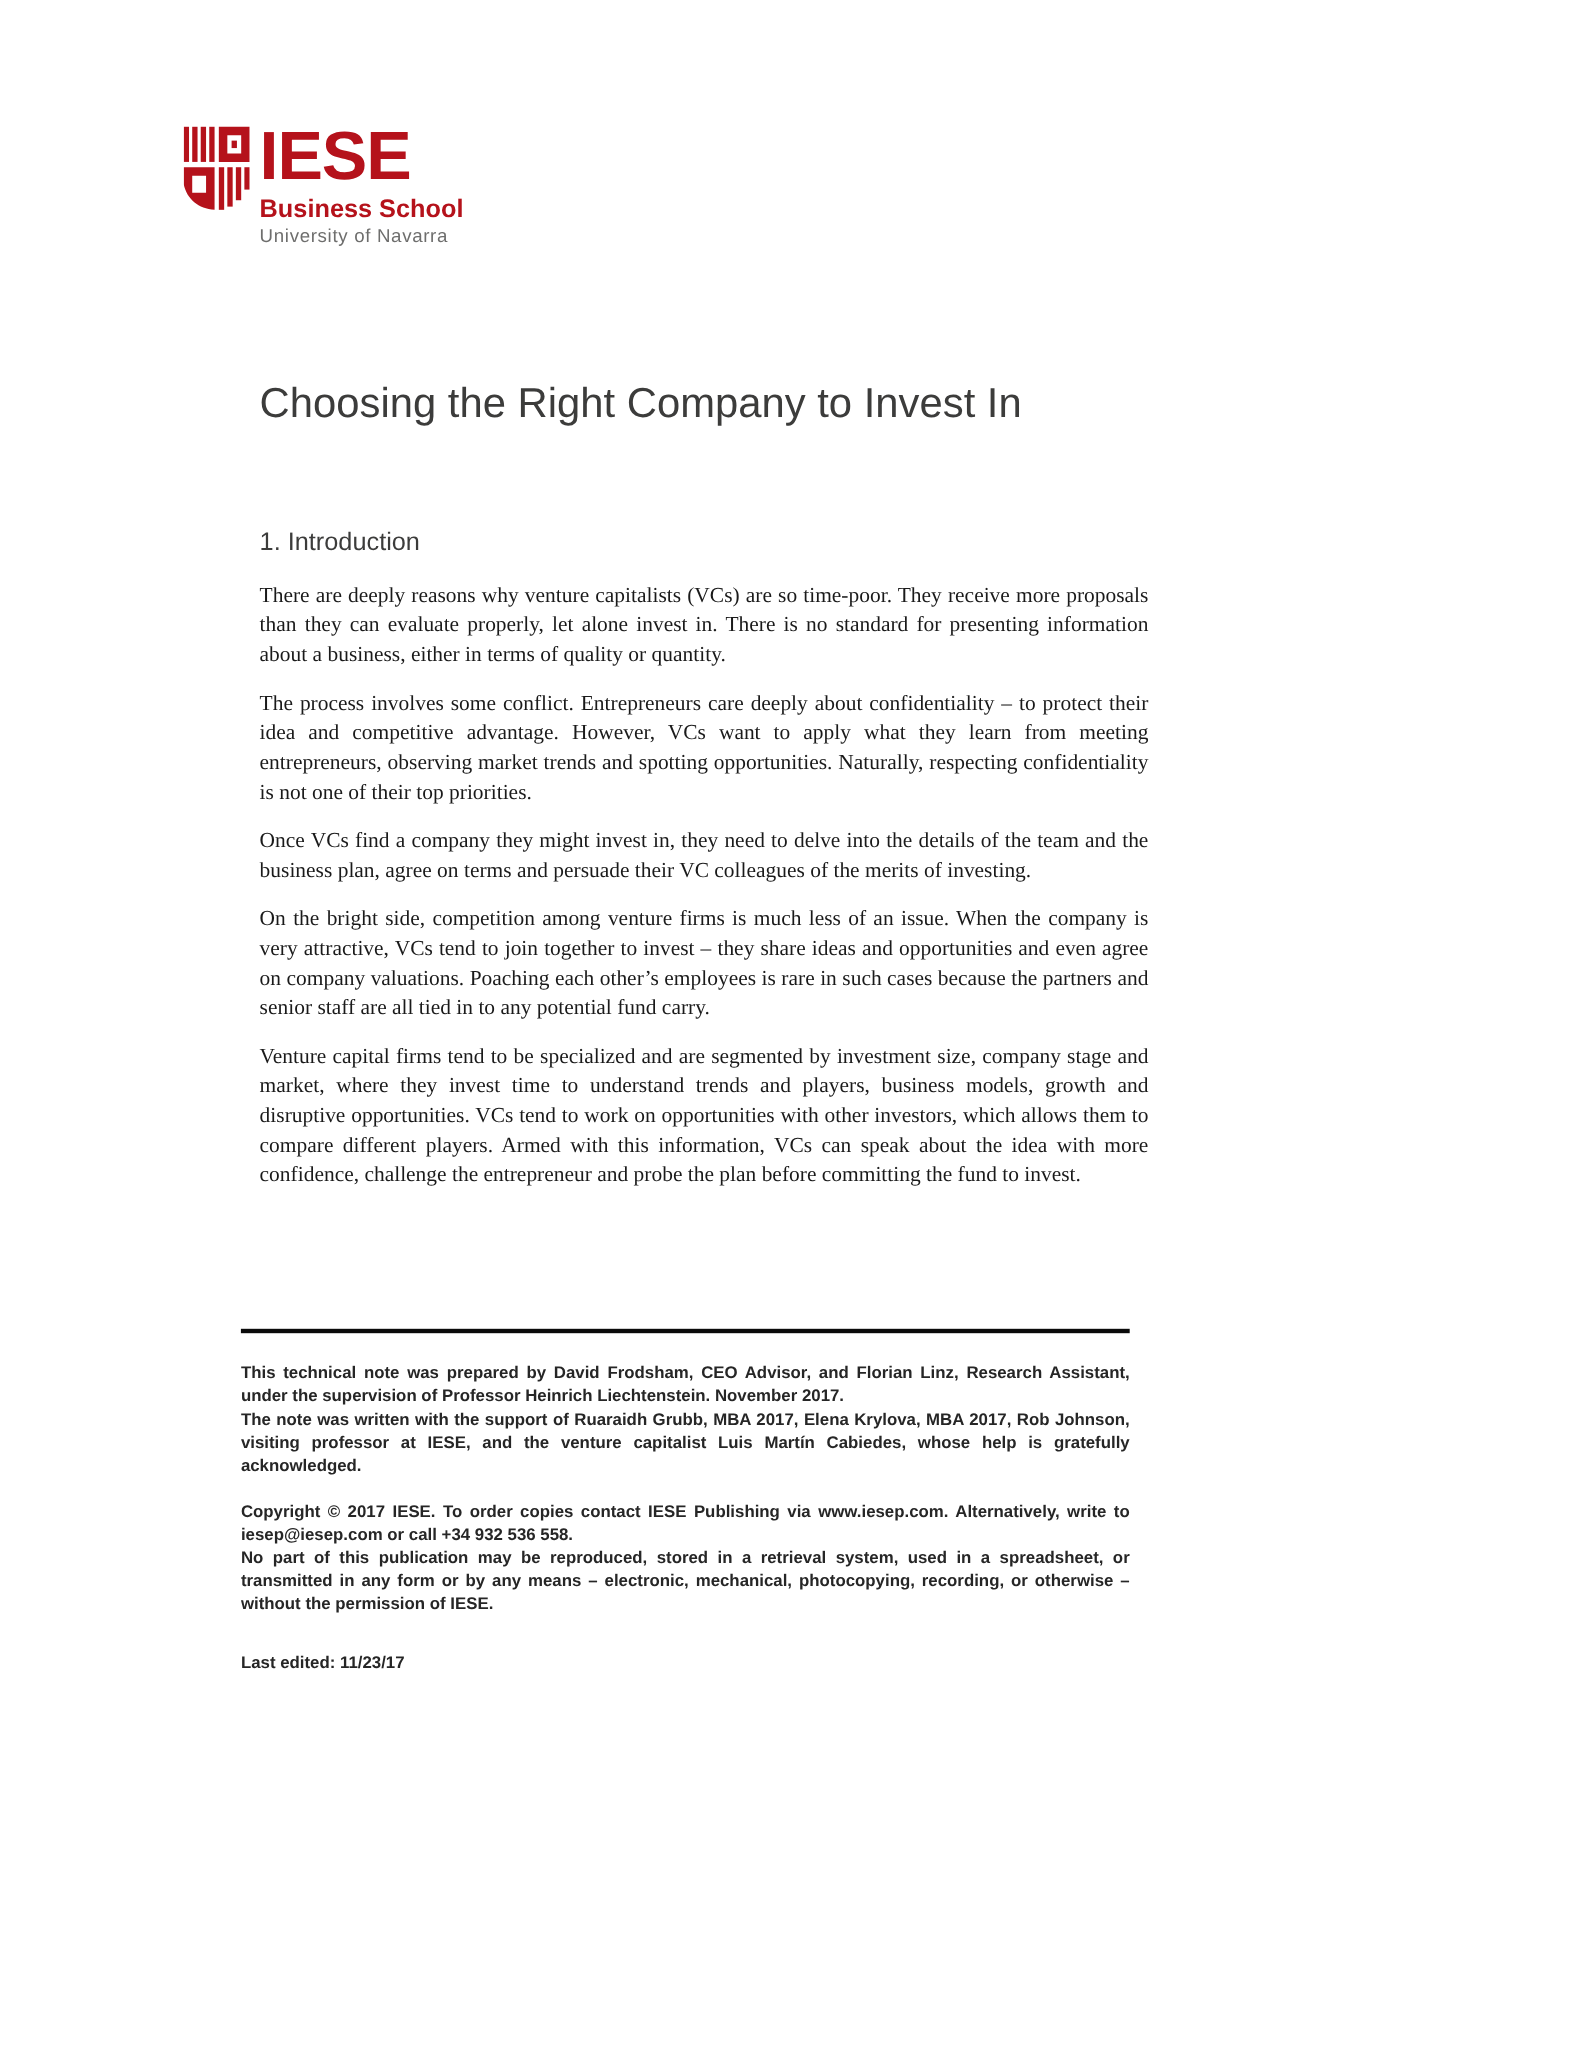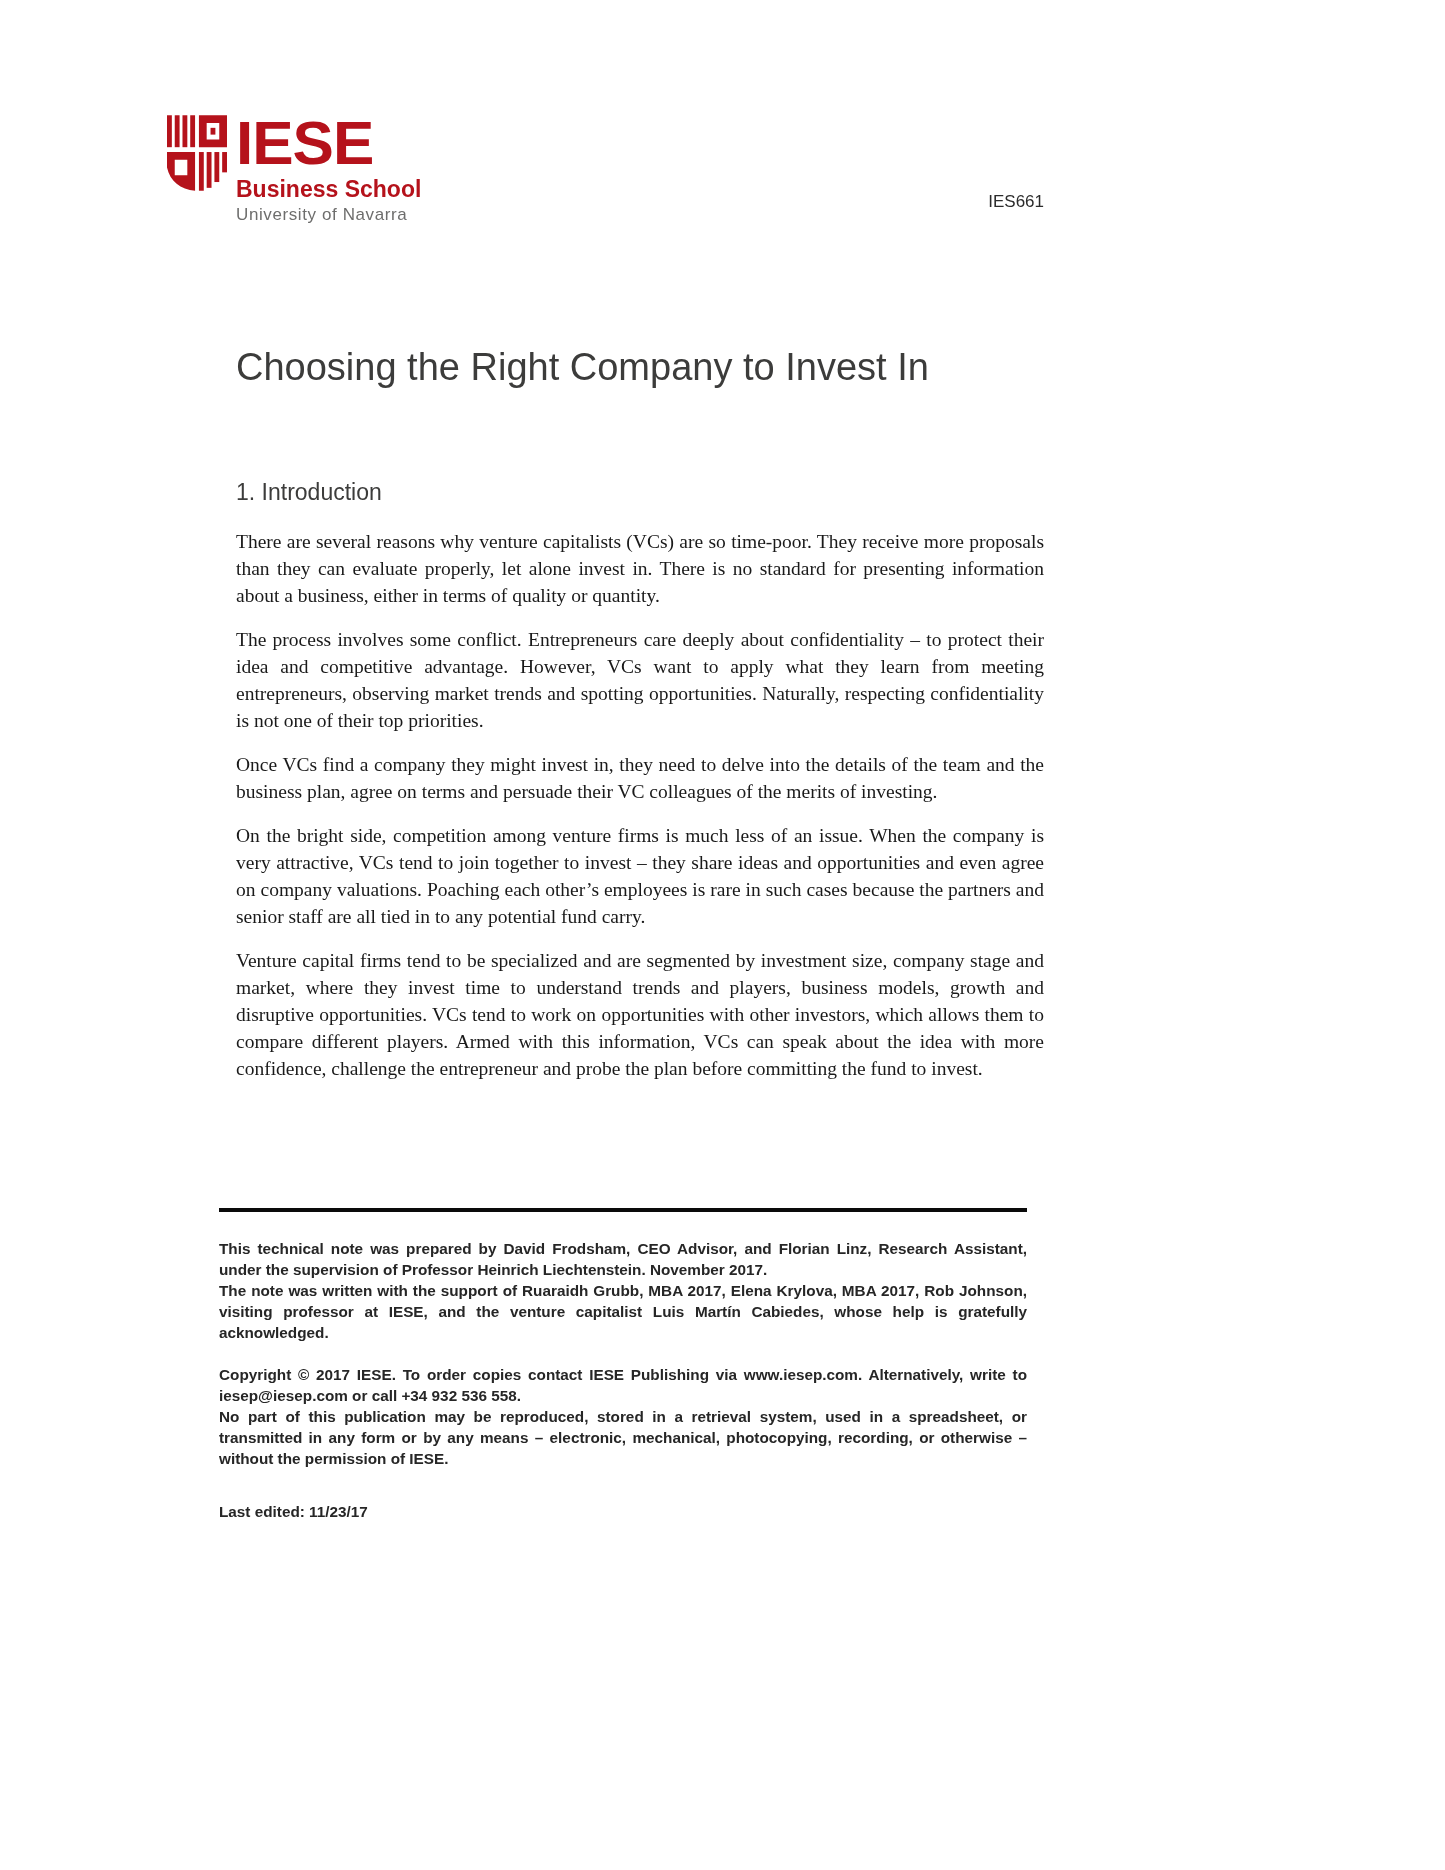--- a/index.html
+++ b/index.html
@@ -149,28 +149,27 @@
       </svg>
     </span>
     <div class="logo-text">
       <div class="logo-wordmark">IESE</div>
       <div class="logo-school">Business School</div>
       <div class="logo-university">University of Navarra</div>
     </div>
   </div>
 
   <div class="doc-meta">
-    <div class="doc-code">IES661</div>
   </div>
 
   <h1 class="doc-title">Choosing the Right Company to Invest In</h1>
 
   <div class="main-content">
     <h2 class="section-heading">1. Introduction</h2>
-    <p class="body-paragraph">There are several reasons why venture capitalists (VCs) are so time-poor. They receive more proposals than they can evaluate properly, let alone invest in. There is no standard for presenting information about a business, either in terms of quality or quantity.</p>
+    <p class="body-paragraph">There are deeply reasons why venture capitalists (VCs) are so time-poor. They receive more proposals than they can evaluate properly, let alone invest in. There is no standard for presenting information about a business, either in terms of quality or quantity.</p>
     <p class="body-paragraph">The process involves some conflict. Entrepreneurs care deeply about confidentiality – to protect their idea and competitive advantage. However, VCs want to apply what they learn from meeting entrepreneurs, observing market trends and spotting opportunities. Naturally, respecting confidentiality is not one of their top priorities.</p>
     <p class="body-paragraph">Once VCs find a company they might invest in, they need to delve into the details of the team and the business plan, agree on terms and persuade their VC colleagues of the merits of investing.</p>
     <p class="body-paragraph">On the bright side, competition among venture firms is much less of an issue. When the company is very attractive, VCs tend to join together to invest – they share ideas and opportunities and even agree on company valuations. Poaching each other’s employees is rare in such cases because the partners and senior staff are all tied in to any potential fund carry.</p>
     <p class="body-paragraph">Venture capital firms tend to be specialized and are segmented by investment size, company stage and market, where they invest time to understand trends and players, business models, growth and disruptive opportunities. VCs tend to work on opportunities with other investors, which allows them to compare different players. Armed with this information, VCs can speak about the idea with more confidence, challenge the entrepreneur and probe the plan before committing the fund to invest.</p>
   </div>
 
   <div class="footer">
     <div class="footnote-divider"></div>
     <p class="footnote">This technical note was prepared by David Frodsham, CEO Advisor, and Florian Linz, Research Assistant, under the supervision of Professor Heinrich Liechtenstein. November 2017.</p>
     <p class="footnote">The note was written with the support of Ruaraidh Grubb, MBA 2017, Elena Krylova, MBA 2017, Rob Johnson, visiting professor at IESE, and the venture capitalist Luis Martín Cabiedes, whose help is gratefully acknowledged.</p>

